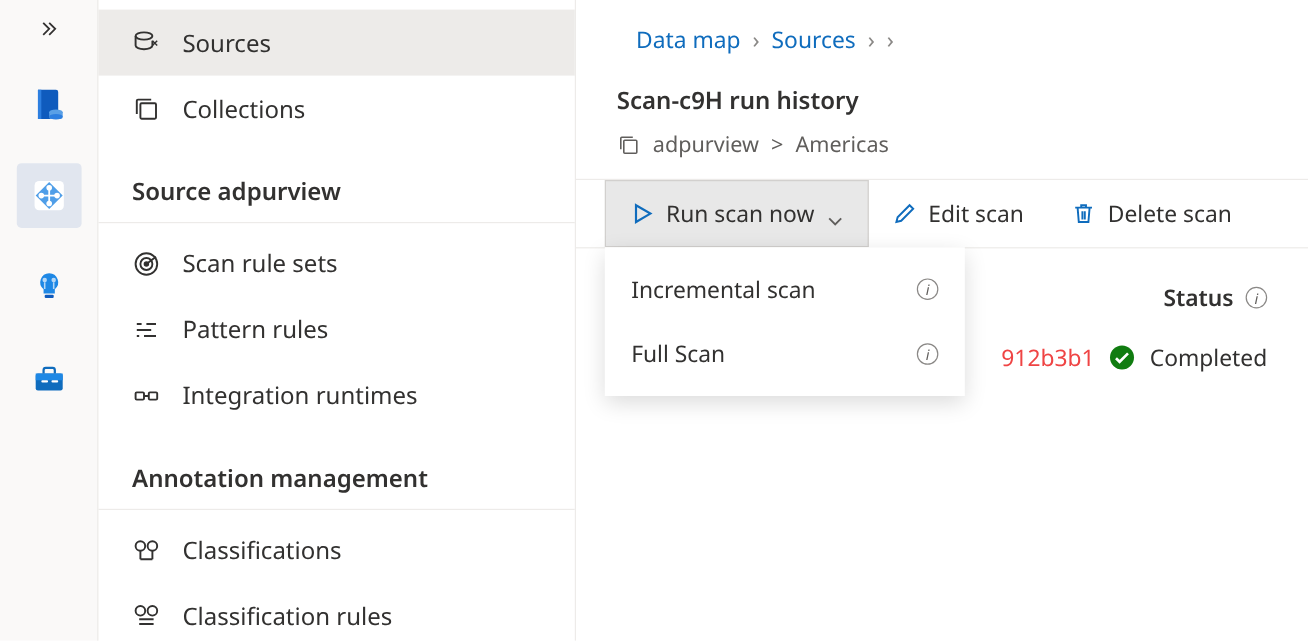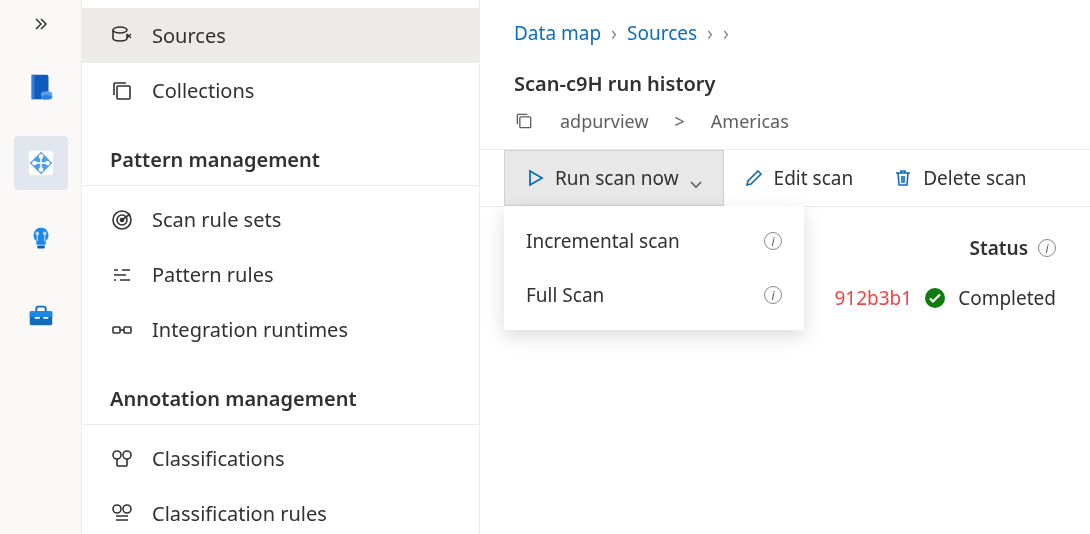--- a/index.html
+++ b/index.html
@@ -16,25 +16,25 @@
 
   
   .sidebar { width: 398px; border-right: 1px solid #edebe9; display: flex; flex-direction: column; padding-top: 8px; }
   .nav-item { display: flex; align-items: center; gap: 18px; padding: 14px 40px 14px 28px; font-size: 20px; cursor: pointer; color: #323130; }
   .nav-item.selected { background: #edebe9; }
   .nav-item .icon { width: 24px; height: 24px; display: inline-flex; align-items: center; justify-content: center; color: #323130; }
   .nav-section-title { font-weight: 600; font-size: 20px; padding: 28px 28px 12px 28px; border-bottom: 1px solid #edebe9; margin-bottom: 6px; }
 
   
   .main { flex: 1; display: flex; flex-direction: column; min-width: 0; }
-  .breadcrumb { display: flex; align-items: center; gap: 10px; padding: 20px 34px 0 34px; font-size: 19px; }
+  .breadcrumb { display: flex; align-items: center; gap: 10px; padding: 20px 34px 0 50px; font-size: 19px; }
   .breadcrumb a { color: #0f6cbd; text-decoration: none; cursor: pointer; }
   .breadcrumb .sep { color: #8a8886; }
   .page-title { font-size: 20px; font-weight: 600; padding: 24px 34px 6px 34px; }
-  .path { display: flex; align-items: center; gap: 26px; padding: 6px 34px 16px 34px; color: #605e5c; font-size: 18px; }
+  .path { display: flex; align-items: center; gap: 10px; padding: 6px 34px 16px 34px; color: #605e5c; font-size: 18px; }
   .path .icon { width: 20px; height: 20px; display: inline-flex; }
 
   .toolbar-wrap { border-top: 1px solid #edebe9; border-bottom: 1px solid #edebe9; padding: 0 24px; }
   .toolbar { display: flex; align-items: stretch; position: relative; }
   .tb-btn { display: flex; align-items: center; gap: 10px; padding: 14px 20px; font-size: 19px; cursor: pointer; background: transparent; border: none; font-family: inherit; color: #323130; text-align: right; }
   .tb-btn.primary { background: #e8e8e8; border: 1px solid #d2d0ce; }
   .tb-btn .icon { width: 20px; height: 20px; display: inline-flex; color: #0f6cbd; }
   .tb-btn .chev { width: 14px; height: 14px; color: #605e5c; }
 
   .dropdown { position: absolute; top: 56px; left: 0; width: 300px; background: #fff; box-shadow: 0 6px 18px rgba(0,0,0,0.15); padding: 8px 0; z-index: 20; }
@@ -114,21 +114,21 @@
     <div class="nav-item">
       <span class="icon">
         <svg viewBox="0 0 24 24" fill="none" stroke="#323130" stroke-width="1.6">
             <rect x="7" y="7" width="13" height="13" rx="1"></rect>
             <path d="M4 16V5a1 1 0 0 1 1-1h11"></path>
           </svg>
       </span>
       <span>Collections</span>
     </div>
 
-    <div class="nav-section-title">Pattern management</div>
+    <div class="nav-section-title">Source adpurview</div>
     <div class="nav-item">
       <span class="icon">
         <svg viewBox="0 0 24 24" fill="none" stroke="#323130" stroke-width="1.6">
             <circle cx="12" cy="12" r="9"></circle>
             <circle cx="12" cy="12" r="5"></circle>
             <circle cx="12" cy="12" r="1.5" fill="#323130"></circle>
             <path d="M12 12L20 6"></path>
           </svg>
       </span>
       <span>Scan rule sets</span>

